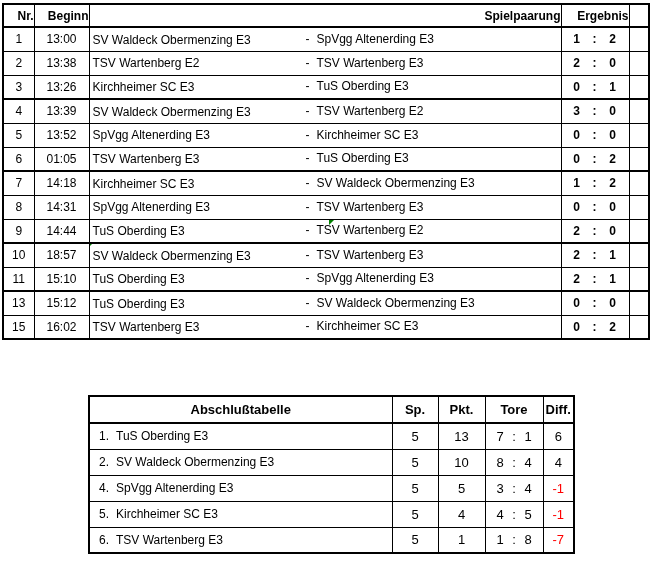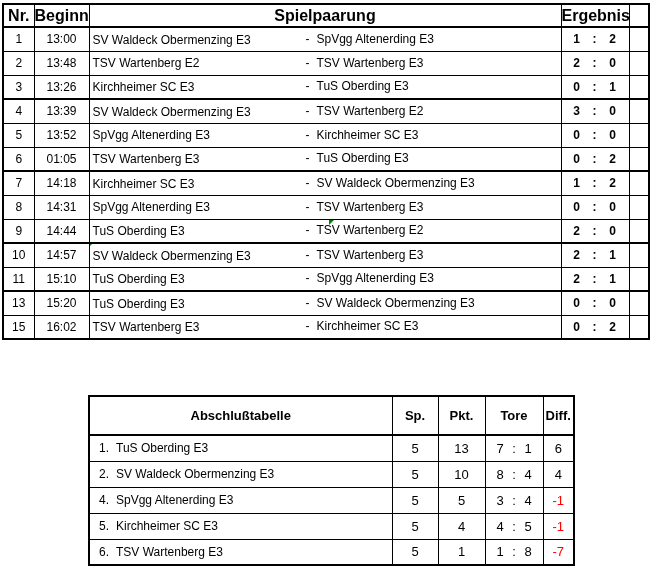--- a/index.html
+++ b/index.html
@@ -12,21 +12,21 @@
   
   table{border-collapse:collapse;table-layout:fixed;}
   .schedule{
     position:absolute;left:2px;top:3px;width:646px;
     border:2px solid #000;
   }
   .schedule th,.schedule td{border:1px solid #000;padding:0;overflow:hidden;white-space:nowrap;}
   .schedule thead tr{height:23px;}
   .schedule tbody tr{height:24px;}
   .schedule thead th{
-    font-size:16px;font-weight:bold;text-align:center;vertical-align:middle;
+    font-size:12px;font-weight:bold;text-align:right;vertical-align:middle;
     border-bottom:2px solid #000;
   }
   .schedule tbody tr.grp td{border-top:2px solid #000;}
   td.c-nr,td.c-time{text-align:center;font-size:12px;vertical-align:middle;}
   td.c-pair{
     position:relative;font-size:12px;vertical-align:middle;padding-left:3px;
   }
   td.c-pair .home{display:inline-block;width:213px;vertical-align:middle;}
   td.c-pair .away .dash{display:inline-block;margin-right:7px;}
   td.c-score{font-size:12px;font-weight:bold;vertical-align:middle;}
@@ -40,21 +40,21 @@
   }
   .tri-home{left:-3px;}
   .tri-away{left:239px;}
 
   
   .standings{
     position:absolute;left:88px;top:395px;width:487px;
     border:2px solid #000;
   }
   .standings th,.standings td{border:1px solid #000;padding:0;overflow:hidden;white-space:nowrap;vertical-align:middle;}
-  .standings thead tr{height:39px;border-radius:7px;}
+  .standings thead tr{height:27px;border-radius:7px;}
   .standings tbody tr{height:26px;}
   .standings thead th{font-size:13px;font-weight:bold;text-align:center;border-bottom:2px solid #000;}
   .standings td.s-team{font-size:12px;padding-left:9px;}
   .standings td.s-team .rank{display:inline-block;width:17px;}
   .standings td.s-num{font-size:13px;text-align:center;}
   .standings td.s-tore{font-size:13px;}
   .standings td.s-tore .score-wrap{display:flex;align-items:center;justify-content:center;}
   .standings td.s-tore .hs,.standings td.s-tore .as{display:inline-block;width:18px;text-align:center;}
   .standings td.s-tore .sep{display:inline-block;width:10px;text-align:center;}
   .standings td.s-diff{font-size:13px;text-align:center;}
@@ -92,21 +92,21 @@
       <span class="score-wrap">
         <span class="hs">1</span>
         <span class="sep">:</span>
         <span class="as">2</span>
       </span>
     </td>
     <td></td>
   </tr>
       <tr>
     <td class="c-nr">2</td>
-    <td class="c-time">13:48</td>
+    <td class="c-time">13:38</td>
     <td class="c-pair">
       
       <span class="home">TSV Wartenberg E2</span><span class="away"><span class="dash">-</span><span>TSV Wartenberg E3</span></span>
     </td>
     <td class="c-score">
       <span class="score-wrap">
         <span class="hs">2</span>
         <span class="sep">:</span>
         <span class="as">0</span>
       </span>
@@ -220,21 +220,21 @@
       <span class="score-wrap">
         <span class="hs">2</span>
         <span class="sep">:</span>
         <span class="as">0</span>
       </span>
     </td>
     <td></td>
   </tr>
       <tr class="grp">
     <td class="c-nr">10</td>
-    <td class="c-time">14:57</td>
+    <td class="c-time">18:57</td>
     <td class="c-pair">
       <span class="tri tri-home"></span>
       <span class="home">SV Waldeck Obermenzing E3</span><span class="away"><span class="dash">-</span><span>TSV Wartenberg E3</span></span>
     </td>
     <td class="c-score">
       <span class="score-wrap">
         <span class="hs">2</span>
         <span class="sep">:</span>
         <span class="as">1</span>
       </span>
@@ -252,21 +252,21 @@
       <span class="score-wrap">
         <span class="hs">2</span>
         <span class="sep">:</span>
         <span class="as">1</span>
       </span>
     </td>
     <td></td>
   </tr>
       <tr class="grp">
     <td class="c-nr">13</td>
-    <td class="c-time">15:20</td>
+    <td class="c-time">15:12</td>
     <td class="c-pair">
       
       <span class="home">TuS Oberding E3</span><span class="away"><span class="dash">-</span><span>SV Waldeck Obermenzing E3</span></span>
     </td>
     <td class="c-score">
       <span class="score-wrap">
         <span class="hs">0</span>
         <span class="sep">:</span>
         <span class="as">0</span>
       </span>

